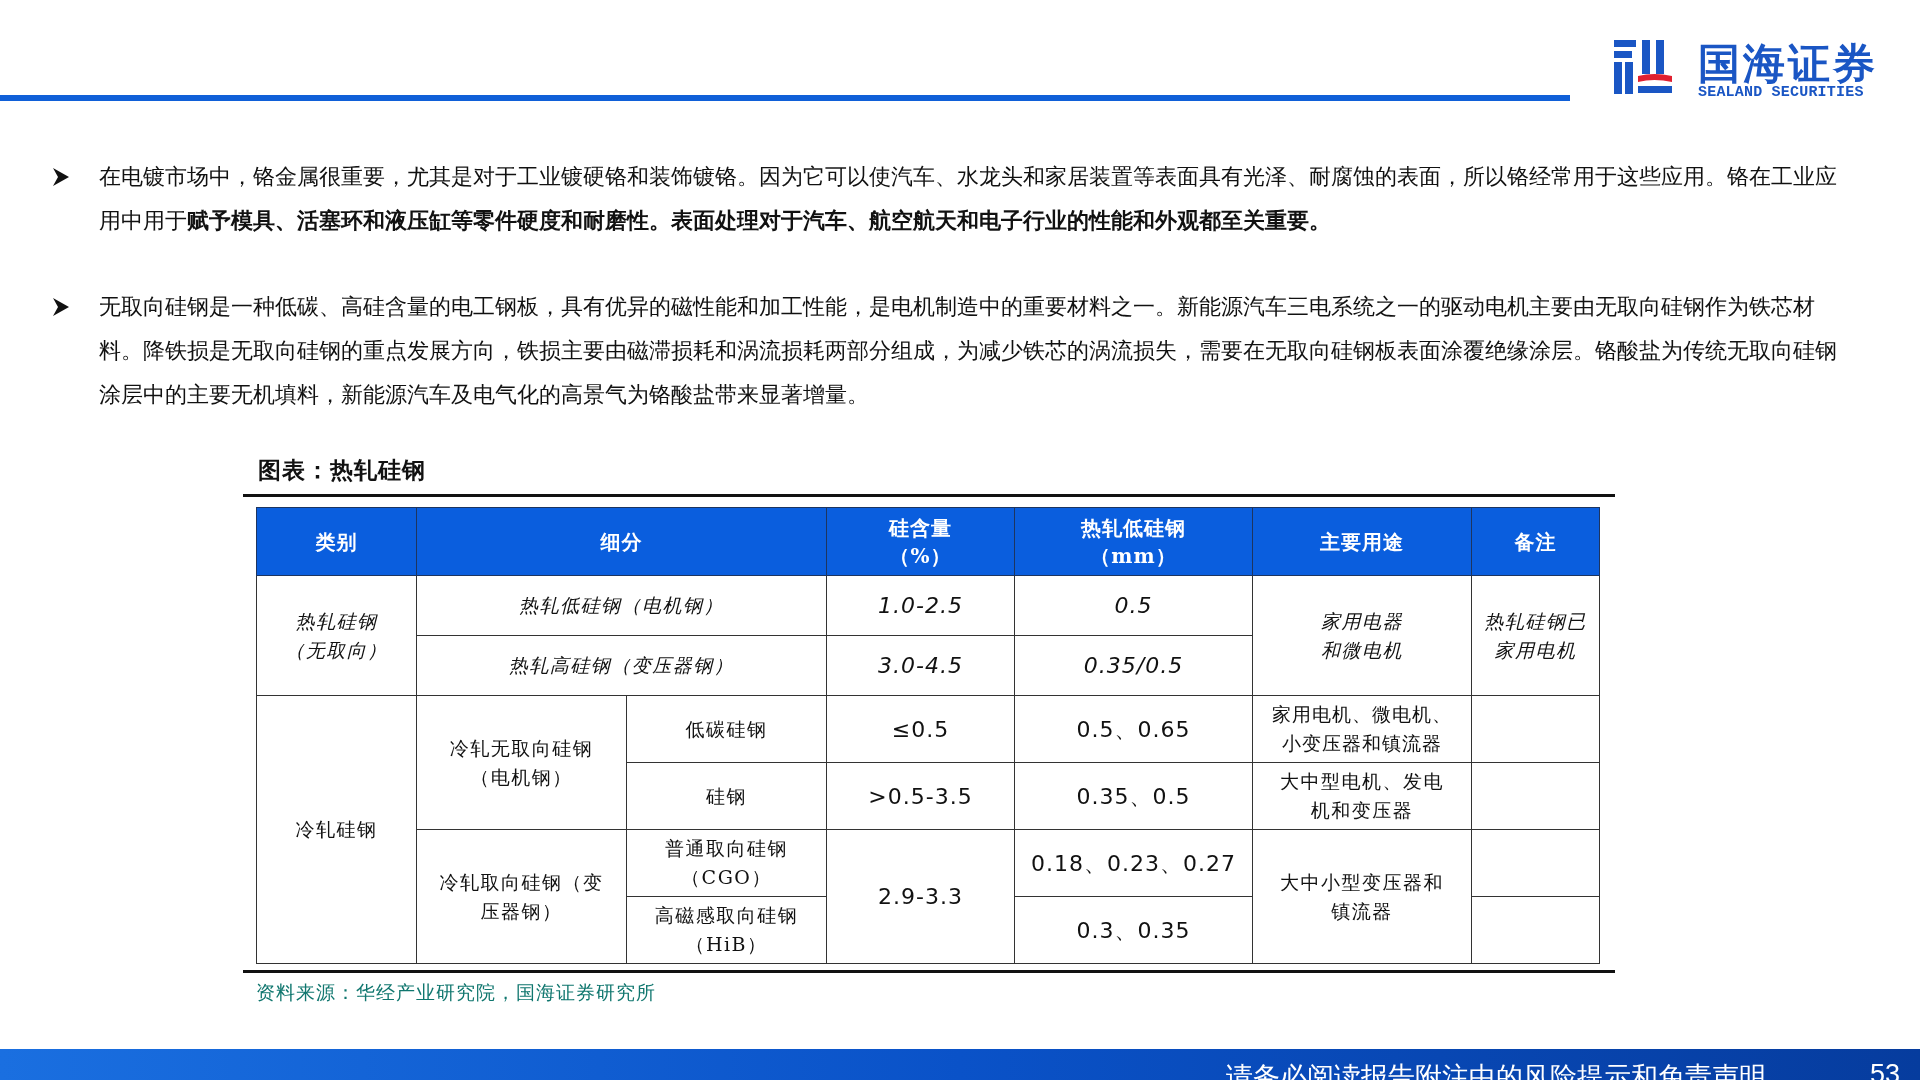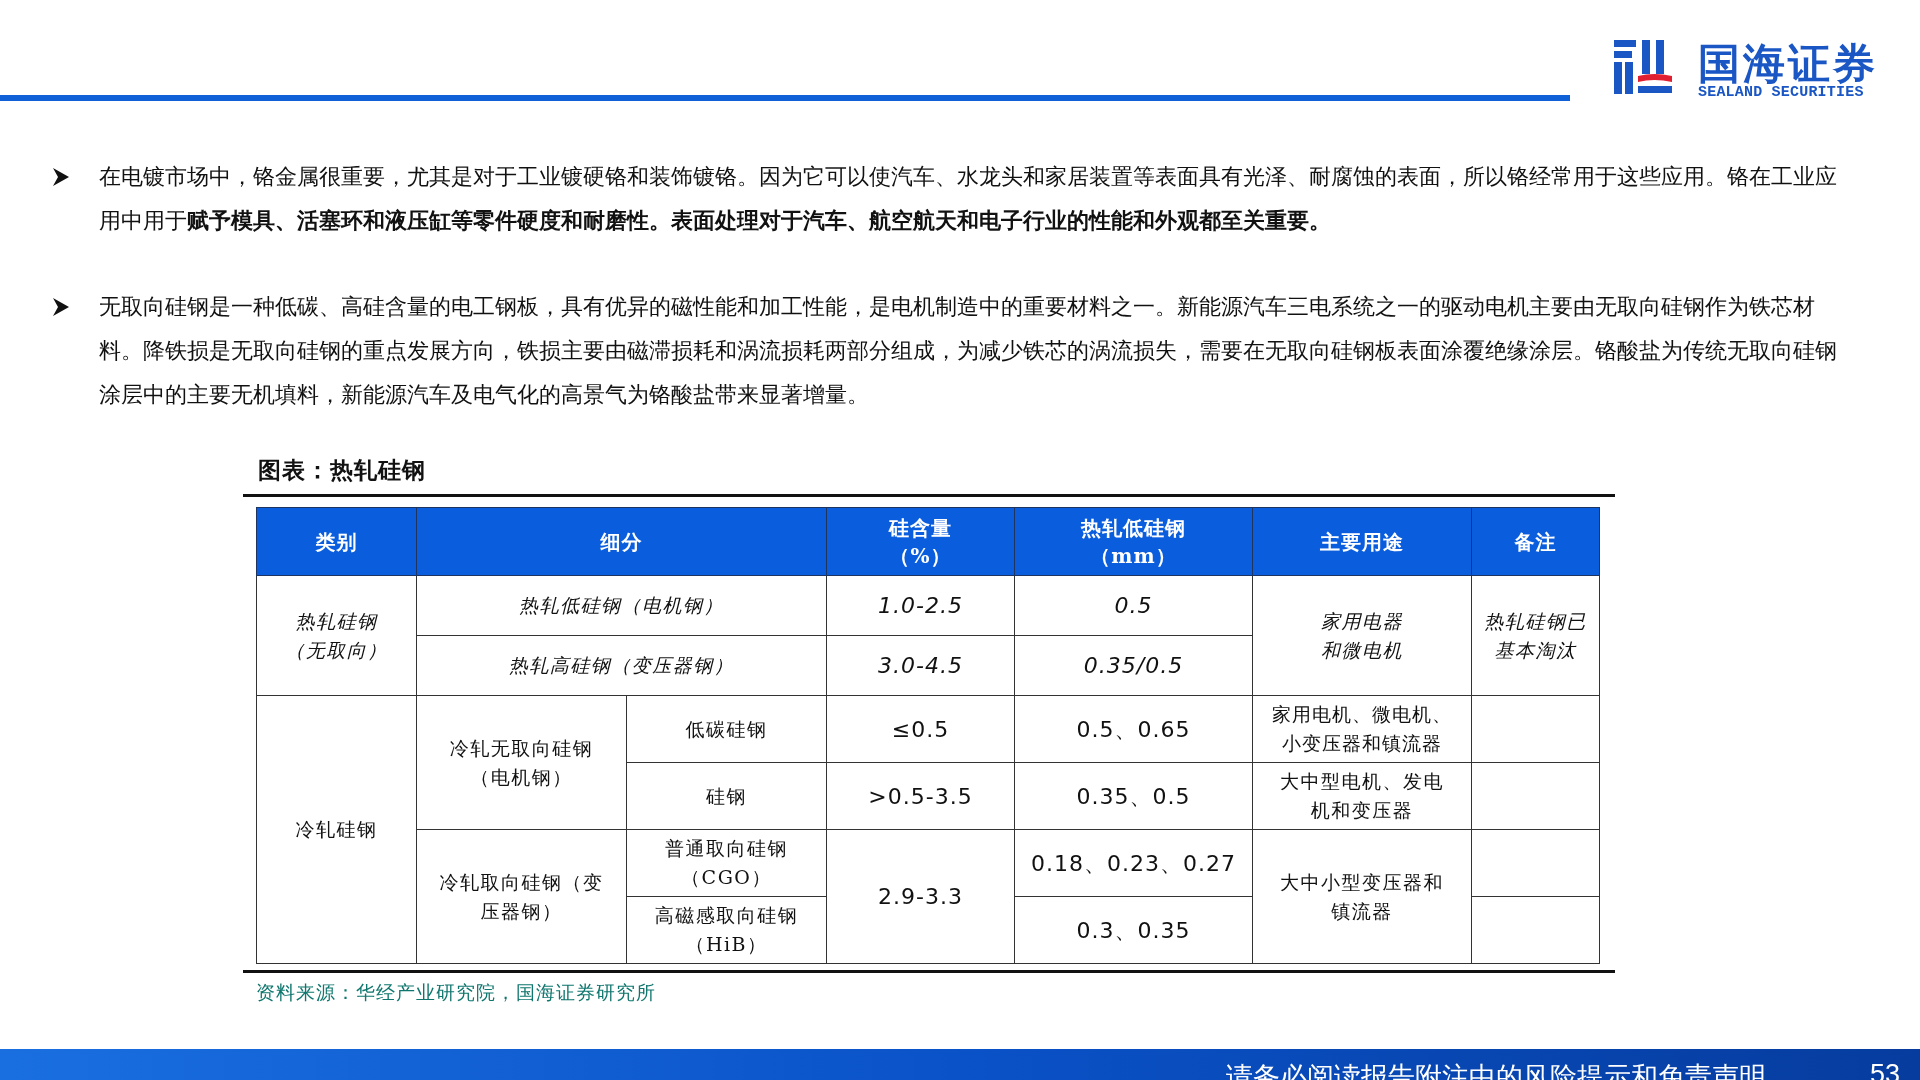--- a/index.html
+++ b/index.html
@@ -100,21 +100,21 @@
   <tbody>
     <tr class="r60">
       <td rowspan="2" style="white-space:pre-line">热轧硅钢
 （无取向）</td>
       <td colspan="2">热轧低硅钢（电机钢）</td>
       <td class="num">1.0-2.5</td>
       <td class="num">0.5</td>
       <td rowspan="2" style="white-space:pre-line">家用电器
 和微电机</td>
       <td rowspan="2" style="white-space:pre-line">热轧硅钢已
-基本淘汰</td>
+家用电机</td>
     </tr>
     <tr class="r60">
       <td colspan="2">热轧高硅钢（变压器钢）</td>
       <td class="num">3.0-4.5</td>
       <td class="num">0.35/0.5</td>
     </tr>
     <tr class="r67">
       <td rowspan="4">冷轧硅钢</td>
       <td rowspan="2" style="white-space:pre-line">冷轧无取向硅钢
 （电机钢）</td>

